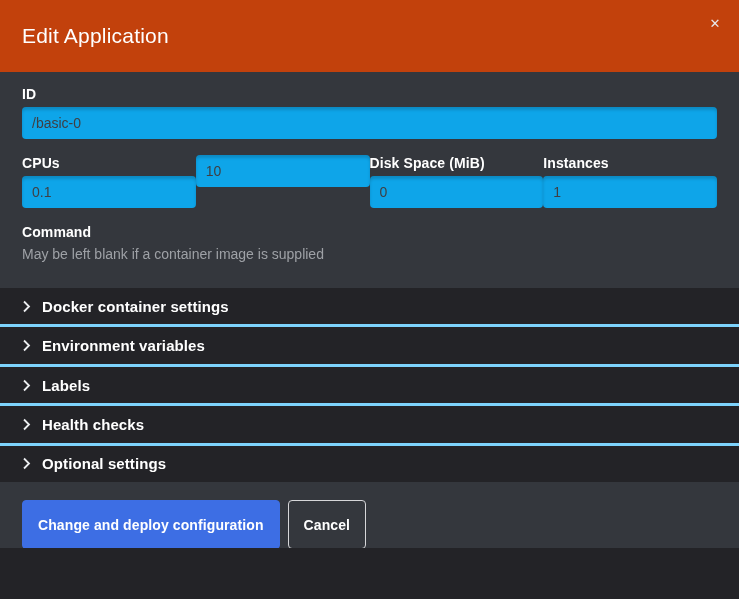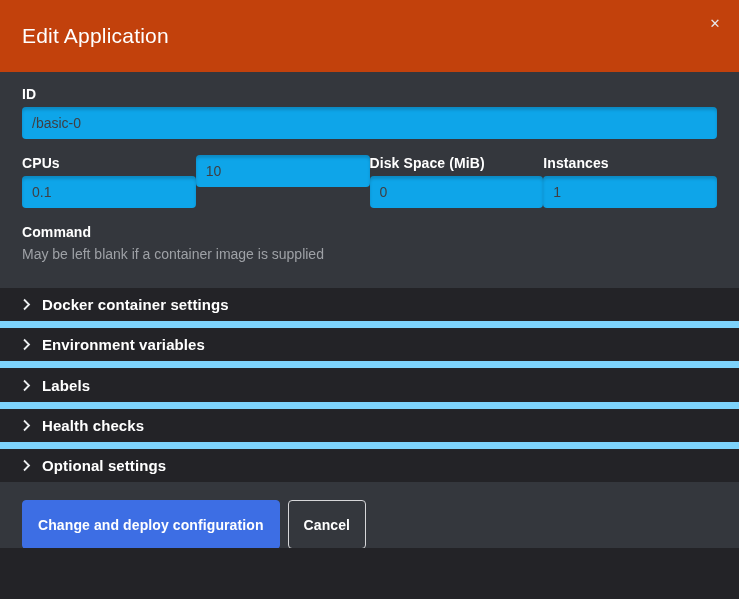--- a/index.html
+++ b/index.html
@@ -47,21 +47,21 @@
   .form-group { margin-bottom: 16px; }
   .field-row { display: flex; }
   .field-row .form-group { flex: 1; min-width: 0; }
   .help-text { color: #9ea1a6; font-size: 14px; margin-top: 6px; }
 
   
   .accordion { height: 194px; flex: none; background: #232327; display: flex; flex-direction: column; }
   .accordion-row {
     flex: 1; display: flex; align-items: center; gap: 11px;
     padding: 0 22px; cursor: pointer;
-    border-bottom: 7px solid #7dd3fc;
+    border-bottom: 3px solid #7dd3fc;
   }
   .accordion-row:last-child { border-bottom: none; }
   .accordion-label { color: #ffffff; font-size: 15px; font-weight: 700; letter-spacing: .1px; }
   .chevron { display: flex; align-items: center; flex: none; }
 
   
   .modal-footer {
     height: 66px; flex: none; background: #34373d;
     display: flex; align-items: flex-start; gap: 8px;
     padding: 18px 22px 0 22px;

